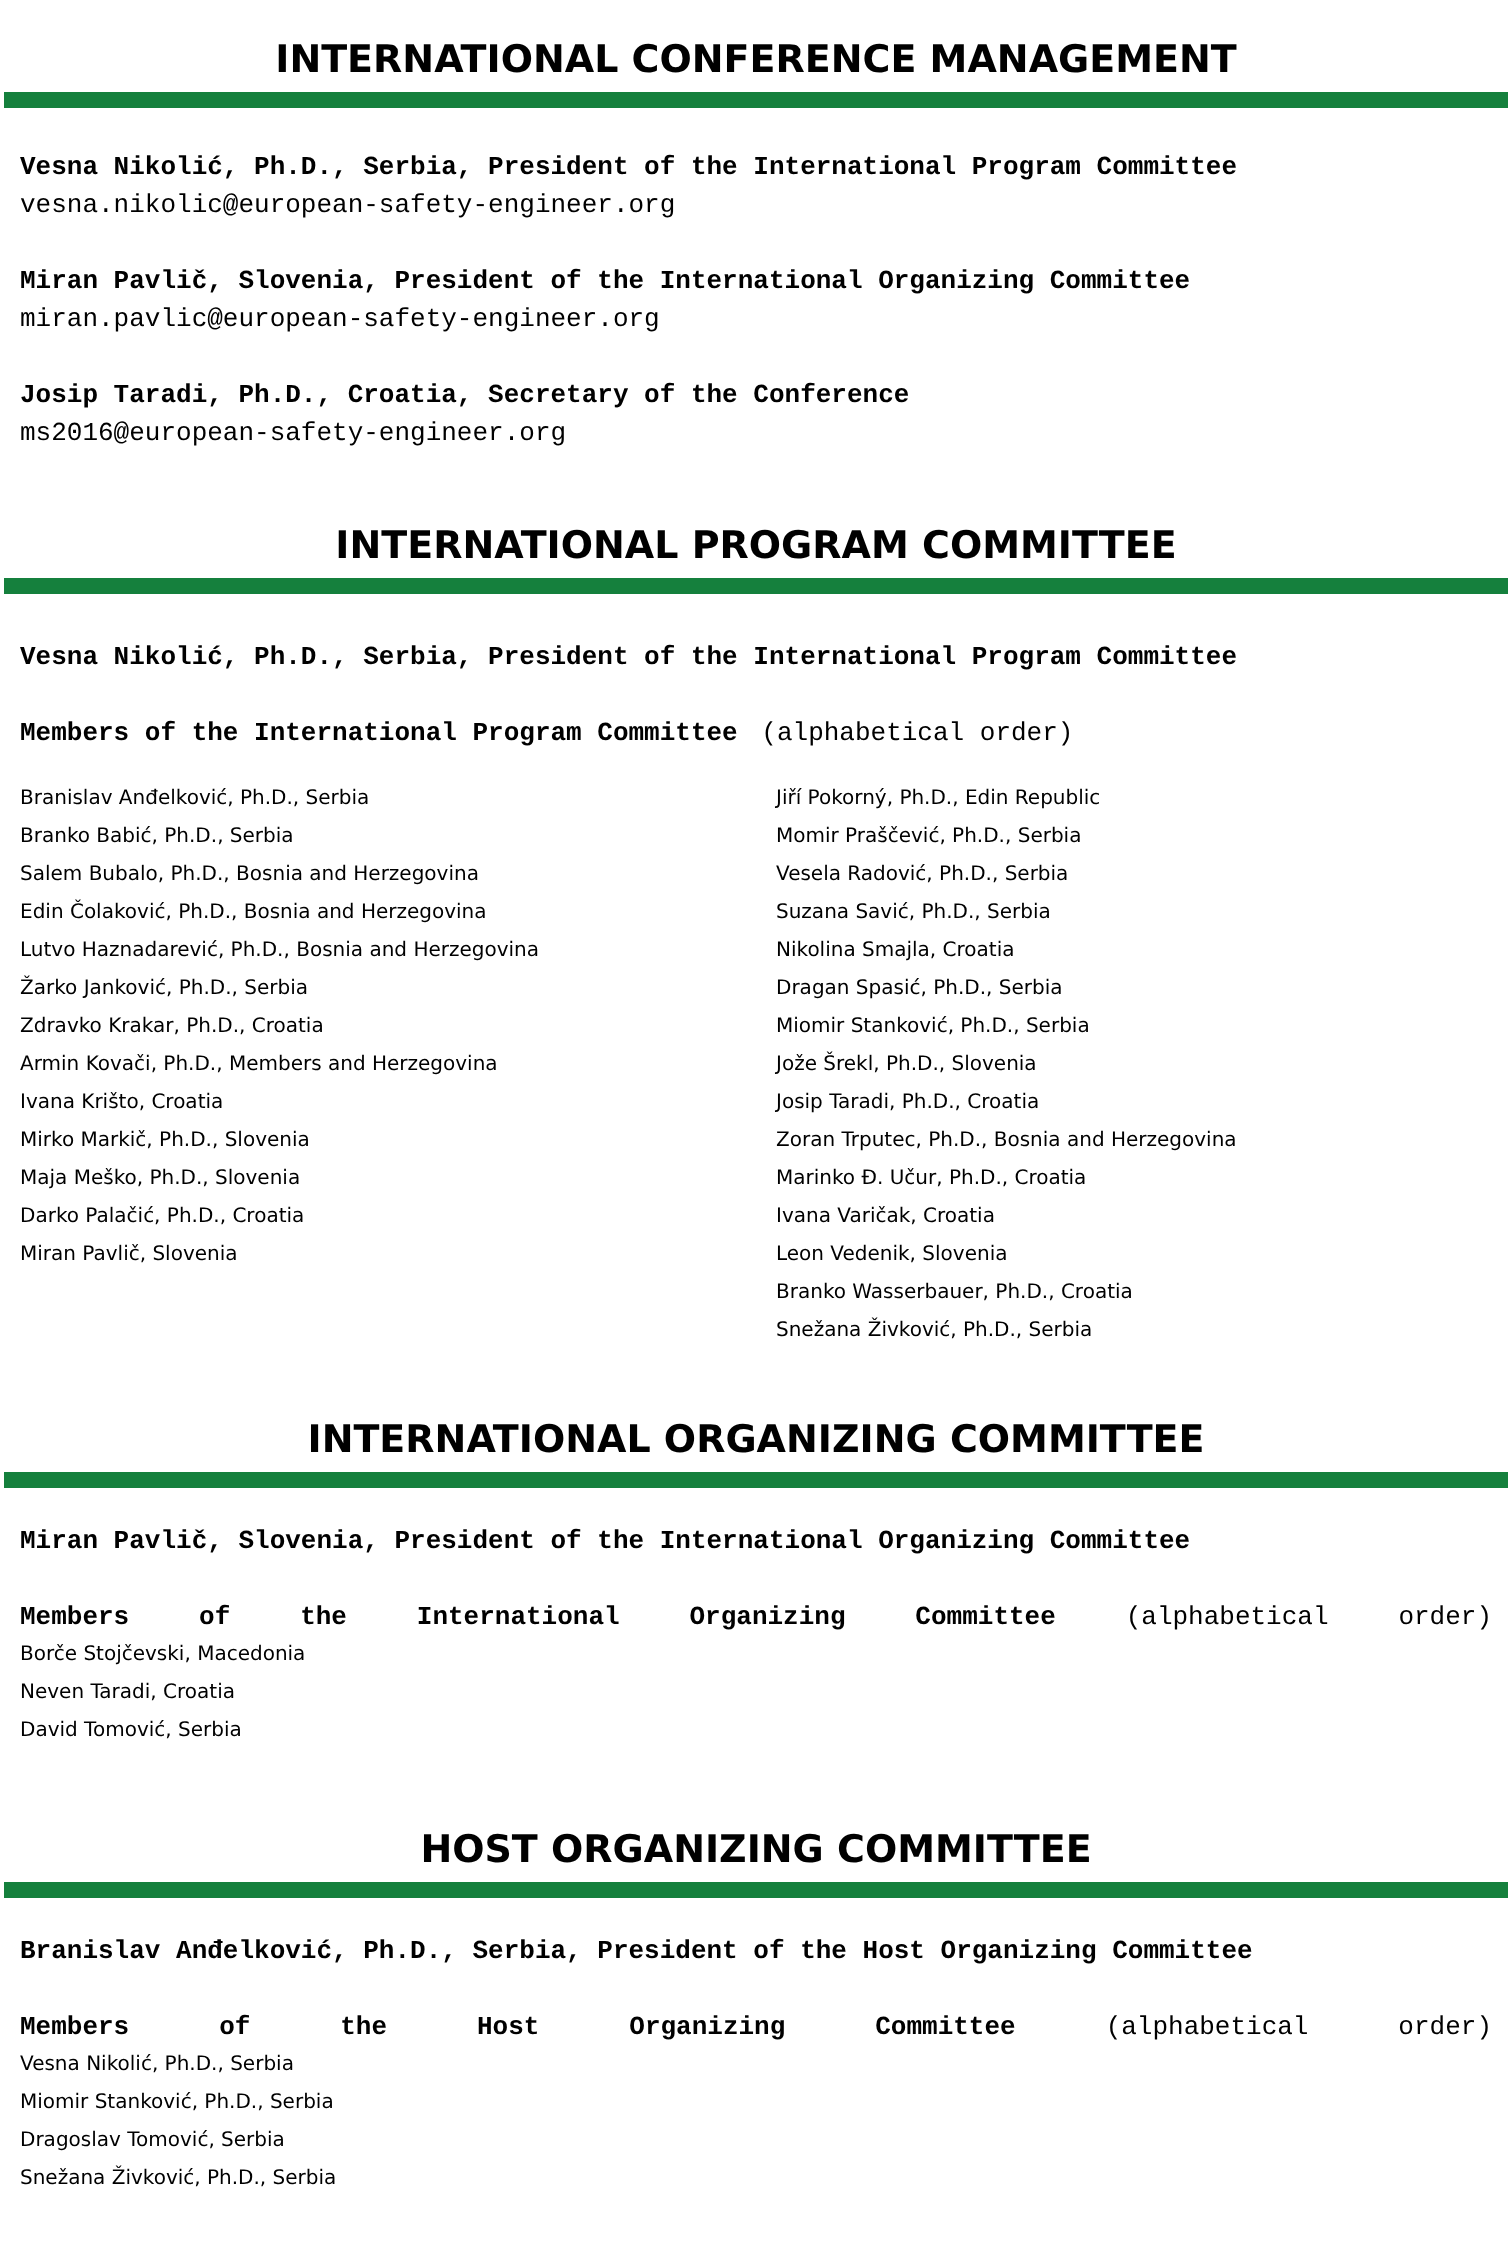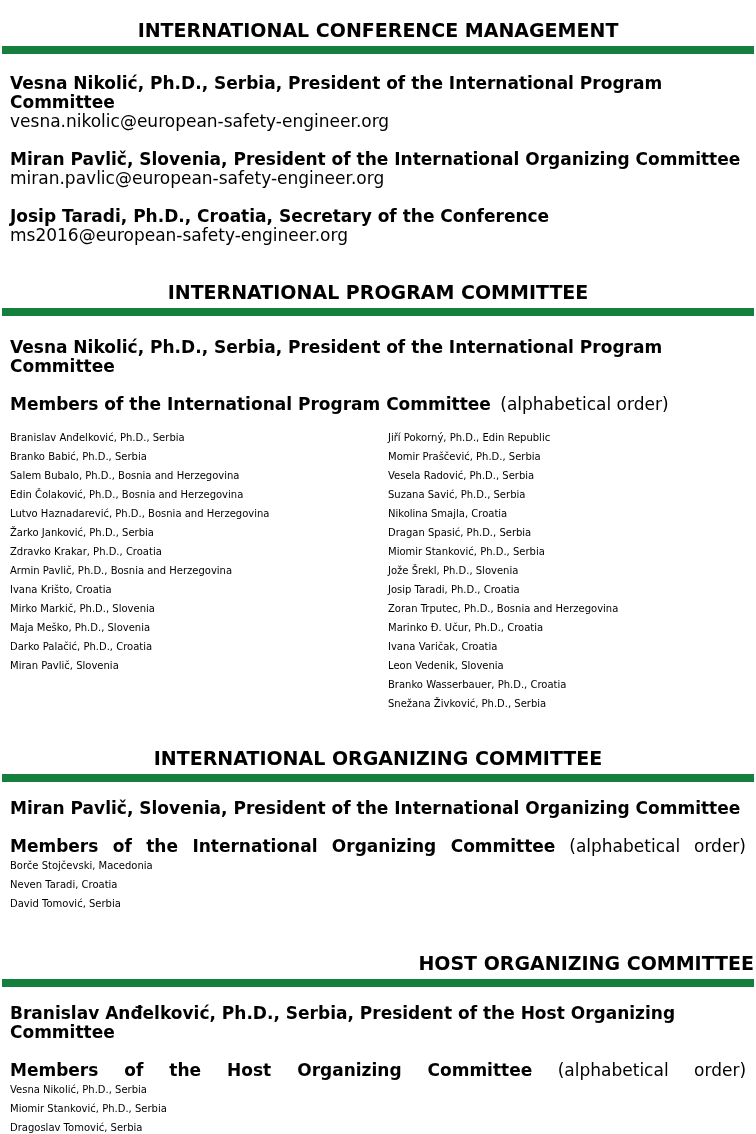--- a/index.html
+++ b/index.html
@@ -22,43 +22,44 @@
   .section-title {
     margin: 0 -8px;
     font-size: 19px;
     font-weight: bold;
     line-height: 25px;
     text-align: center;
     border-bottom: 8px solid #15803d;
     padding-bottom: 3px;
   }
   .line {
-    font-size: 17px;
+    font-size: 13px;
     line-height: 19px;
+    font-family: Liberation Mono, monospace;
   }
   .bold { font-weight: bold; }
   .note { margin-left: 4px; }
   .justify {
     text-align: justify;
     text-align-last: justify;
   }
   .pairs { margin-top: 20px; }
   .pair + .pair { margin-top: 19px; }
   .cols {
     display: grid;
     grid-template-columns: 378px auto;
   }
   .member {
     font-size: 10px;
     line-height: 19px;
     max-width: 285px;
   }
   .mt-35 { margin-top: 35px; }
   .mt-33 { margin-top: 33px; }
-  .mt-38 { margin-top: 38px; text-align: right; }
+  .mt-38 { margin-top: 38px; }
   .mt-22 { margin-top: 22px; }
   .mt-19 { margin-top: 19px; }
   .mt-17 { margin-top: 17px; }
   .mt-14 { margin-top: 14px; }
 </style>
 </head>
 <body>
 
 <div class="page">
 
@@ -93,21 +94,21 @@
 
     <div class="cols mt-14">
       <div class="col">
           <div class="member">Branislav Anđelković, Ph.D., Serbia</div>
           <div class="member">Branko Babić, Ph.D., Serbia</div>
           <div class="member">Salem Bubalo, Ph.D., Bosnia and Herzegovina</div>
           <div class="member">Edin Čolaković, Ph.D., Bosnia and Herzegovina</div>
           <div class="member">Lutvo Haznadarević, Ph.D., Bosnia and Herzegovina</div>
           <div class="member">Žarko Janković, Ph.D., Serbia</div>
           <div class="member">Zdravko Krakar, Ph.D., Croatia</div>
-          <div class="member">Armin Pavlič, Ph.D., Bosnia and Herzegovina</div>
+          <div class="member">Armin Kovači, Ph.D., Members and Herzegovina</div>
           <div class="member">Ivana Krišto, Croatia</div>
           <div class="member">Mirko Markič, Ph.D., Slovenia</div>
           <div class="member">Maja Meško, Ph.D., Slovenia</div>
           <div class="member">Darko Palačić, Ph.D., Croatia</div>
           <div class="member">Miran Pavlič, Slovenia</div>
         </div>
       <div class="col">
           <div class="member">Jiří Pokorný, Ph.D., Edin Republic</div>
           <div class="member">Momir Praščević, Ph.D., Serbia</div>
           <div class="member">Vesela Radović, Ph.D., Serbia</div>

